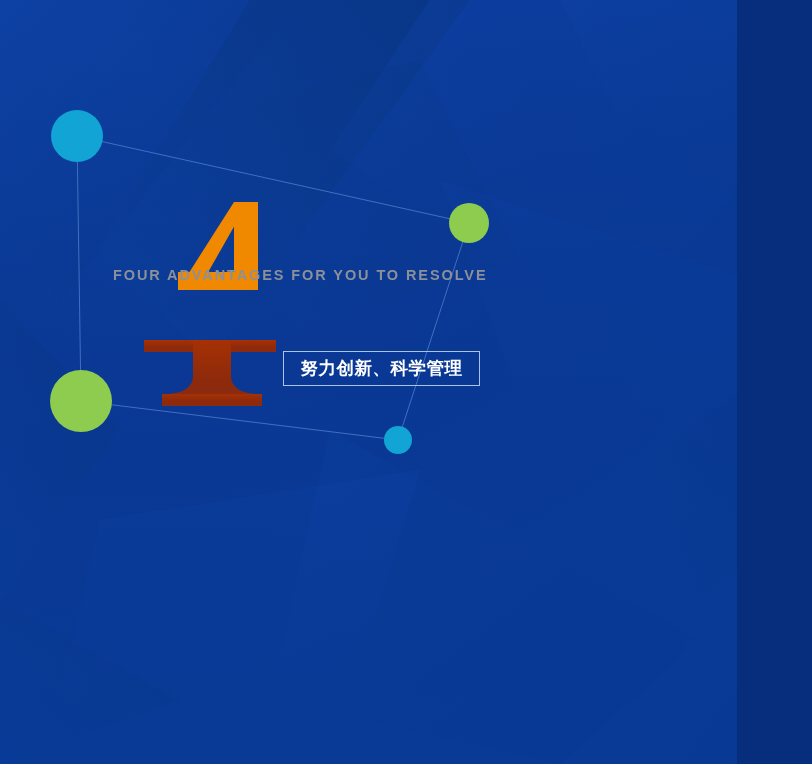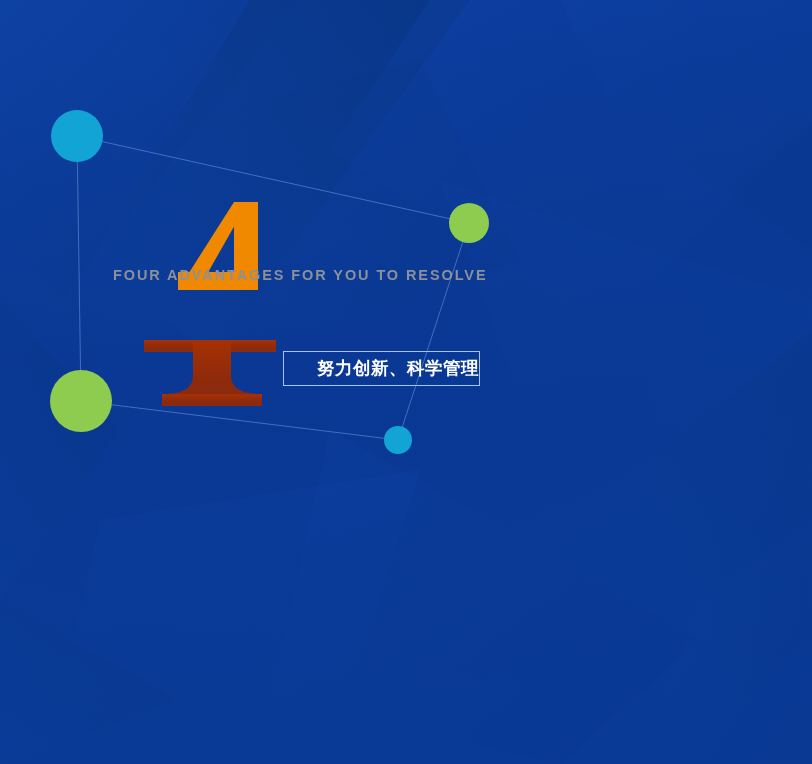--- a/index.html
+++ b/index.html
@@ -2,21 +2,21 @@
 <html><head>
 <meta charset="utf-8">
 <style>
   html, body {
     margin: 0;
     padding: 0;
     background: #062E7D;
   }
   #stage {
     position: relative;
-    width: 812px;
+    width: 737px;
     height: 764px;
     overflow: hidden;
     font-family: "Liberation Sans", sans-serif;
     background: #4c1d95;
   }
 
   
   .bg-base {
     position: absolute;
     inset: 0;
@@ -70,21 +70,21 @@
   .tagline-box {
     position: absolute;
     left: 283px;
     top: 351px;
     width: 197px;
     height: 35px;
     box-sizing: border-box;
     border: 1px solid #A8C4E8;
     display: flex;
     align-items: center;
-    justify-content: flex-end;
+    justify-content: center;
     background: transparent;
   }
   .tagline-text {
     font-size: 17.5px;
     font-weight: 700;
     color: #FFFFFF;
     letter-spacing: 0.5px;
     line-height: 1;
     white-space: nowrap;
     font-family: "DejaVu Sans", "Liberation Sans", sans-serif;

